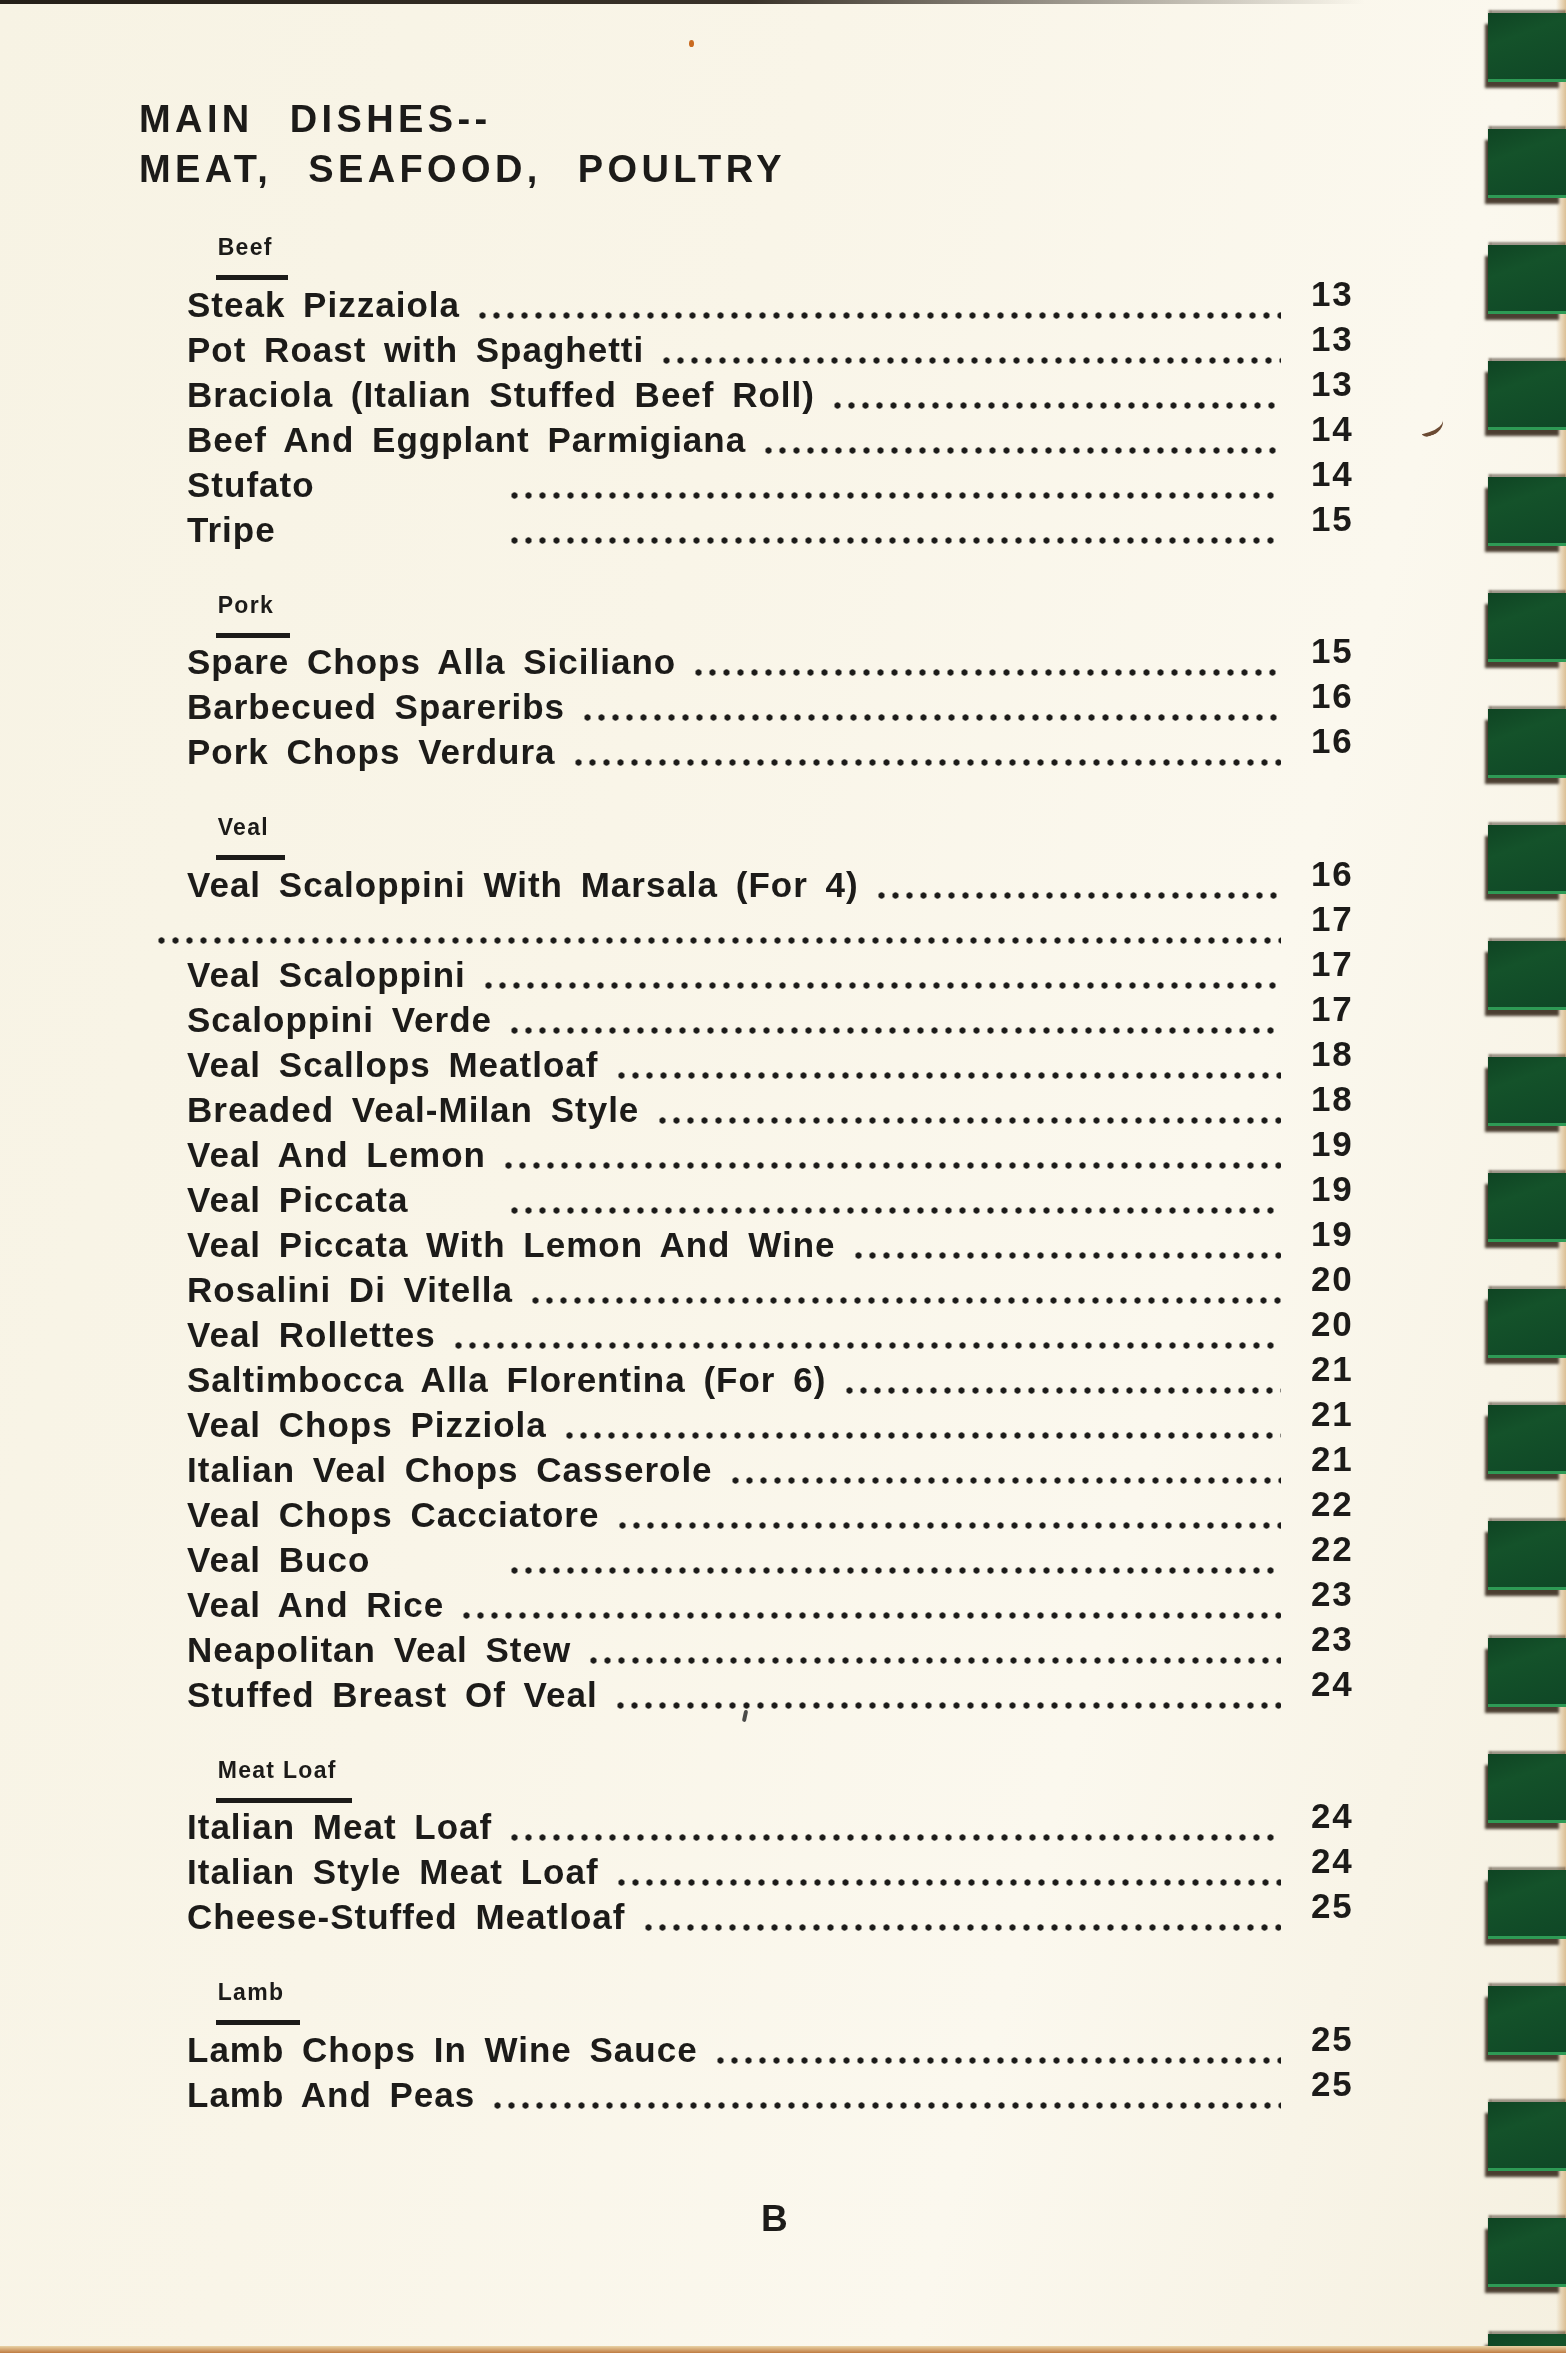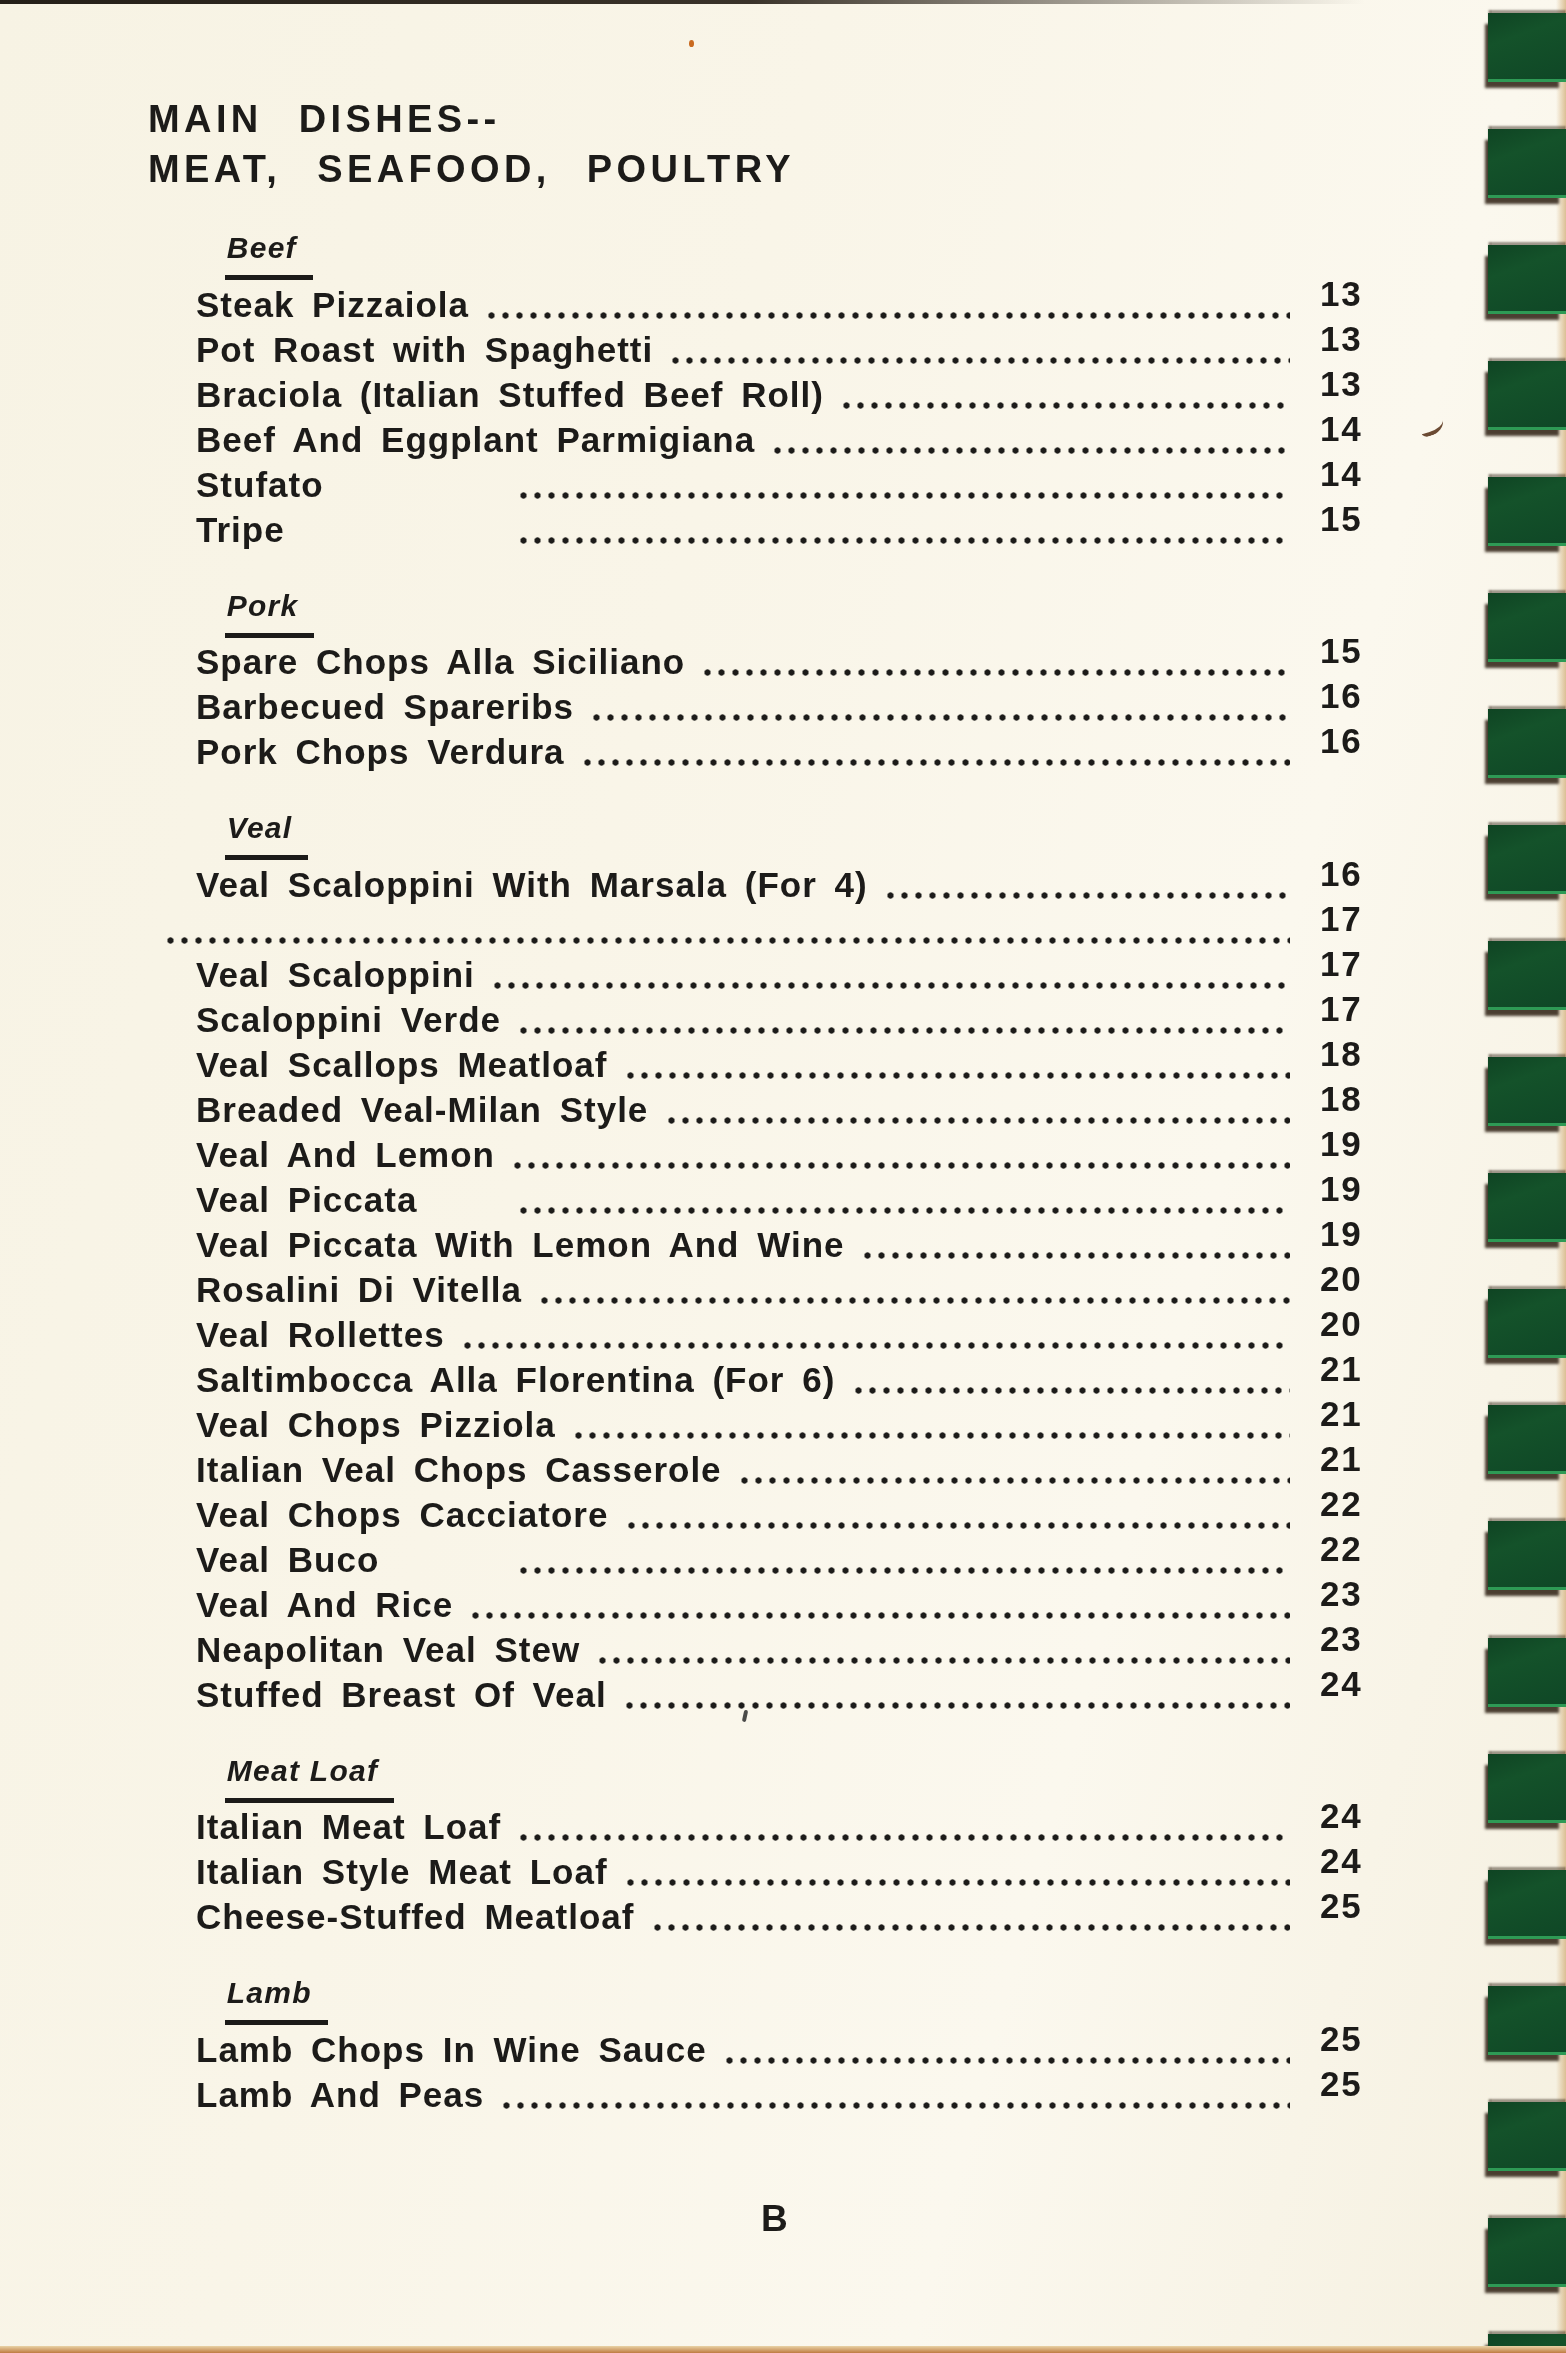--- a/index.html
+++ b/index.html
@@ -13,29 +13,29 @@
   }
   html,body{margin:0;padding:0;}
   body{width:1567px;height:2354px;overflow:hidden;}
   .page{
     position:relative;width:1567px;height:2354px;overflow:hidden;
     background:linear-gradient(105deg,#f7f3e4 0%,var(--paper) 38%,#fbf8ee 70%,#f5f0e0 100%);
     font-family:"Liberation Sans","DejaVu Sans",sans-serif;
     color:var(--ink);
   }
   
-  .content{position:absolute;left:148px;top:94px;width:1249px;}
+  .content{position:absolute;left:139px;top:94px;width:1249px;}
   .title-line{
     font-size:38px;font-weight:700;line-height:50px;
     letter-spacing:4.4px;word-spacing:21px;white-space:nowrap;
   }
   .toc-section{display:block;}
   .section-heading{
-    margin:30px 0 10.5px 77px;font-size:30px;font-weight:700;
-    letter-spacing:1.3px;line-height:47px;height:47px;font-style:italic;
+    margin:30px 0 10.5px 77px;font-size:23px;font-weight:700;
+    letter-spacing:1.3px;line-height:47px;height:47px;
   }
   .heading-text{
     display:inline-block;border-bottom:5.2px solid var(--ink);
     padding:0 15.7px 4.4px 1.7px;
   }
   .entry{
     display:flex;align-items:baseline;height:45px;line-height:45px;
     font-size:35px;font-weight:700;letter-spacing:1px;word-spacing:7px;
     white-space:nowrap;
   }

